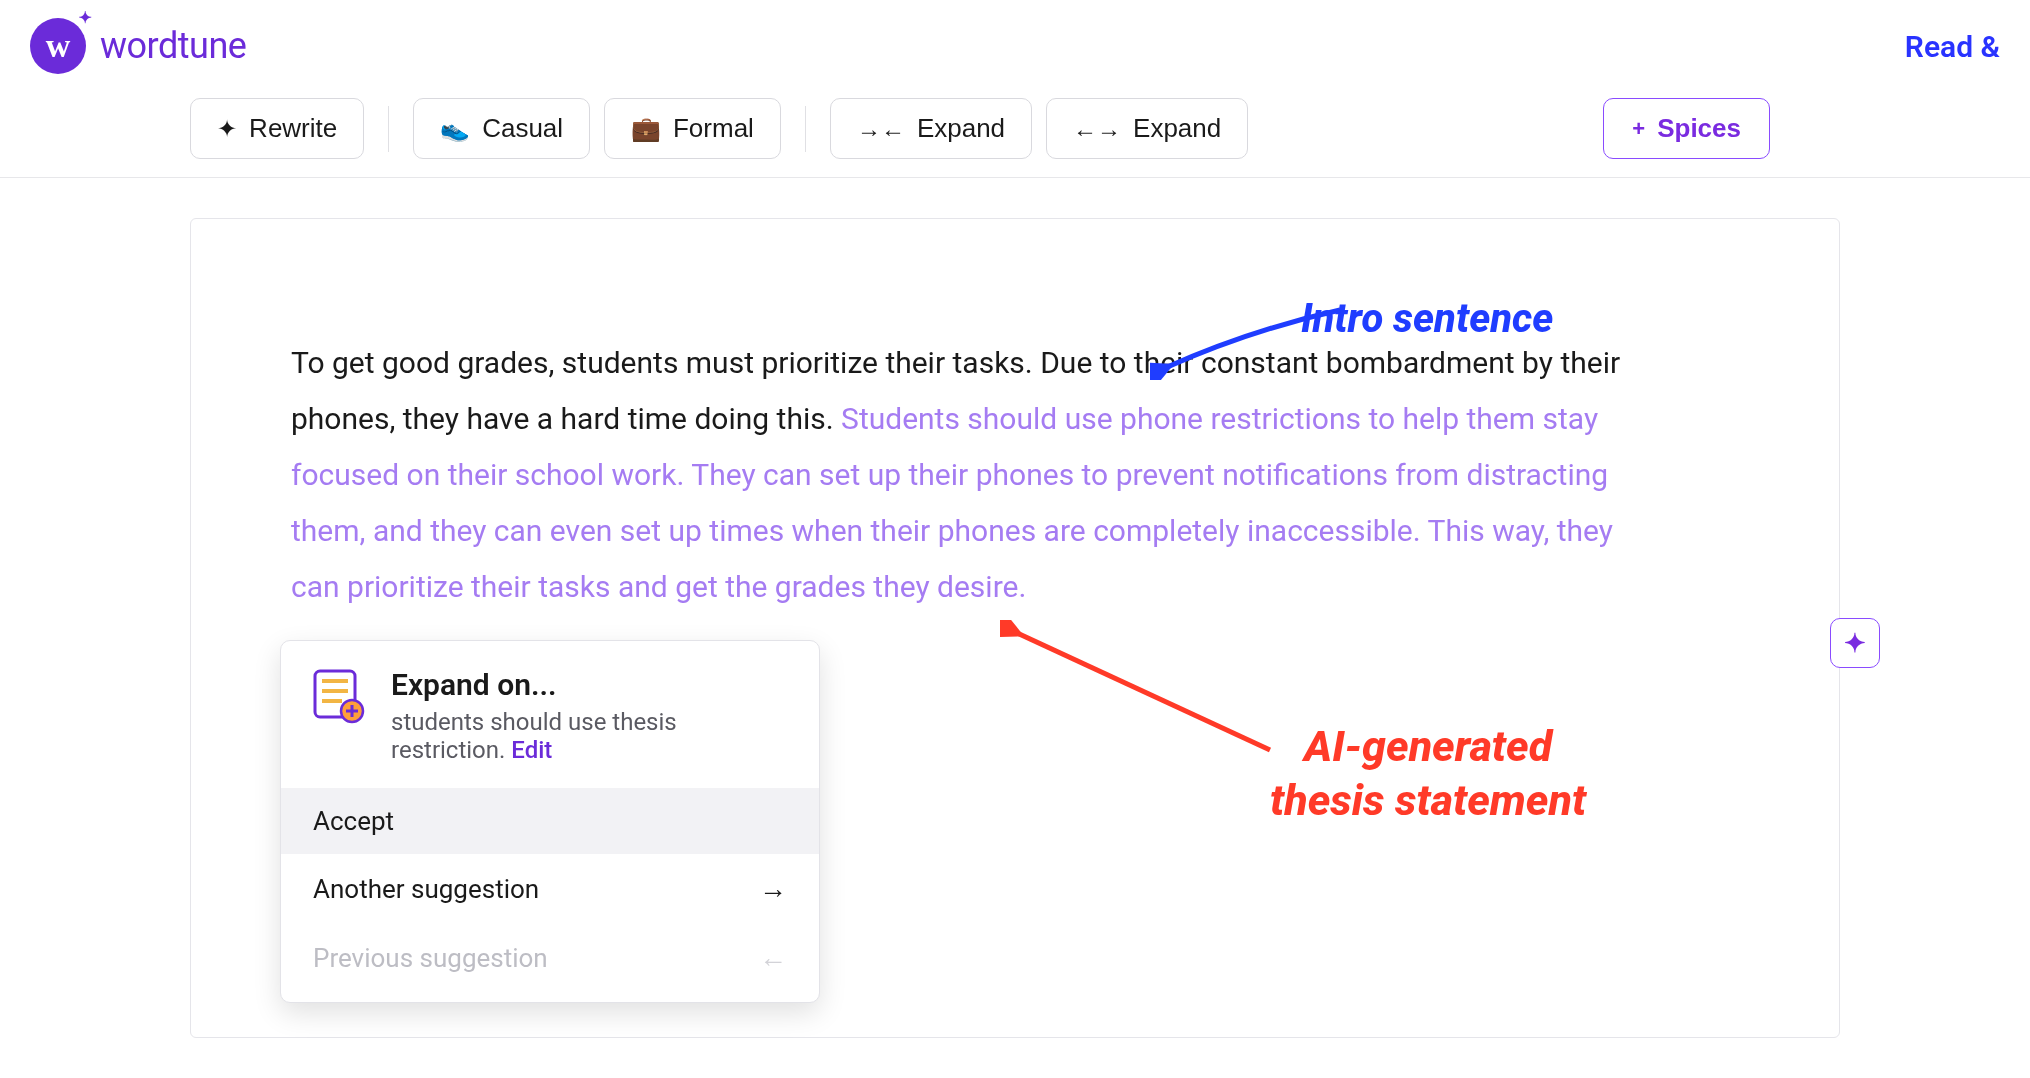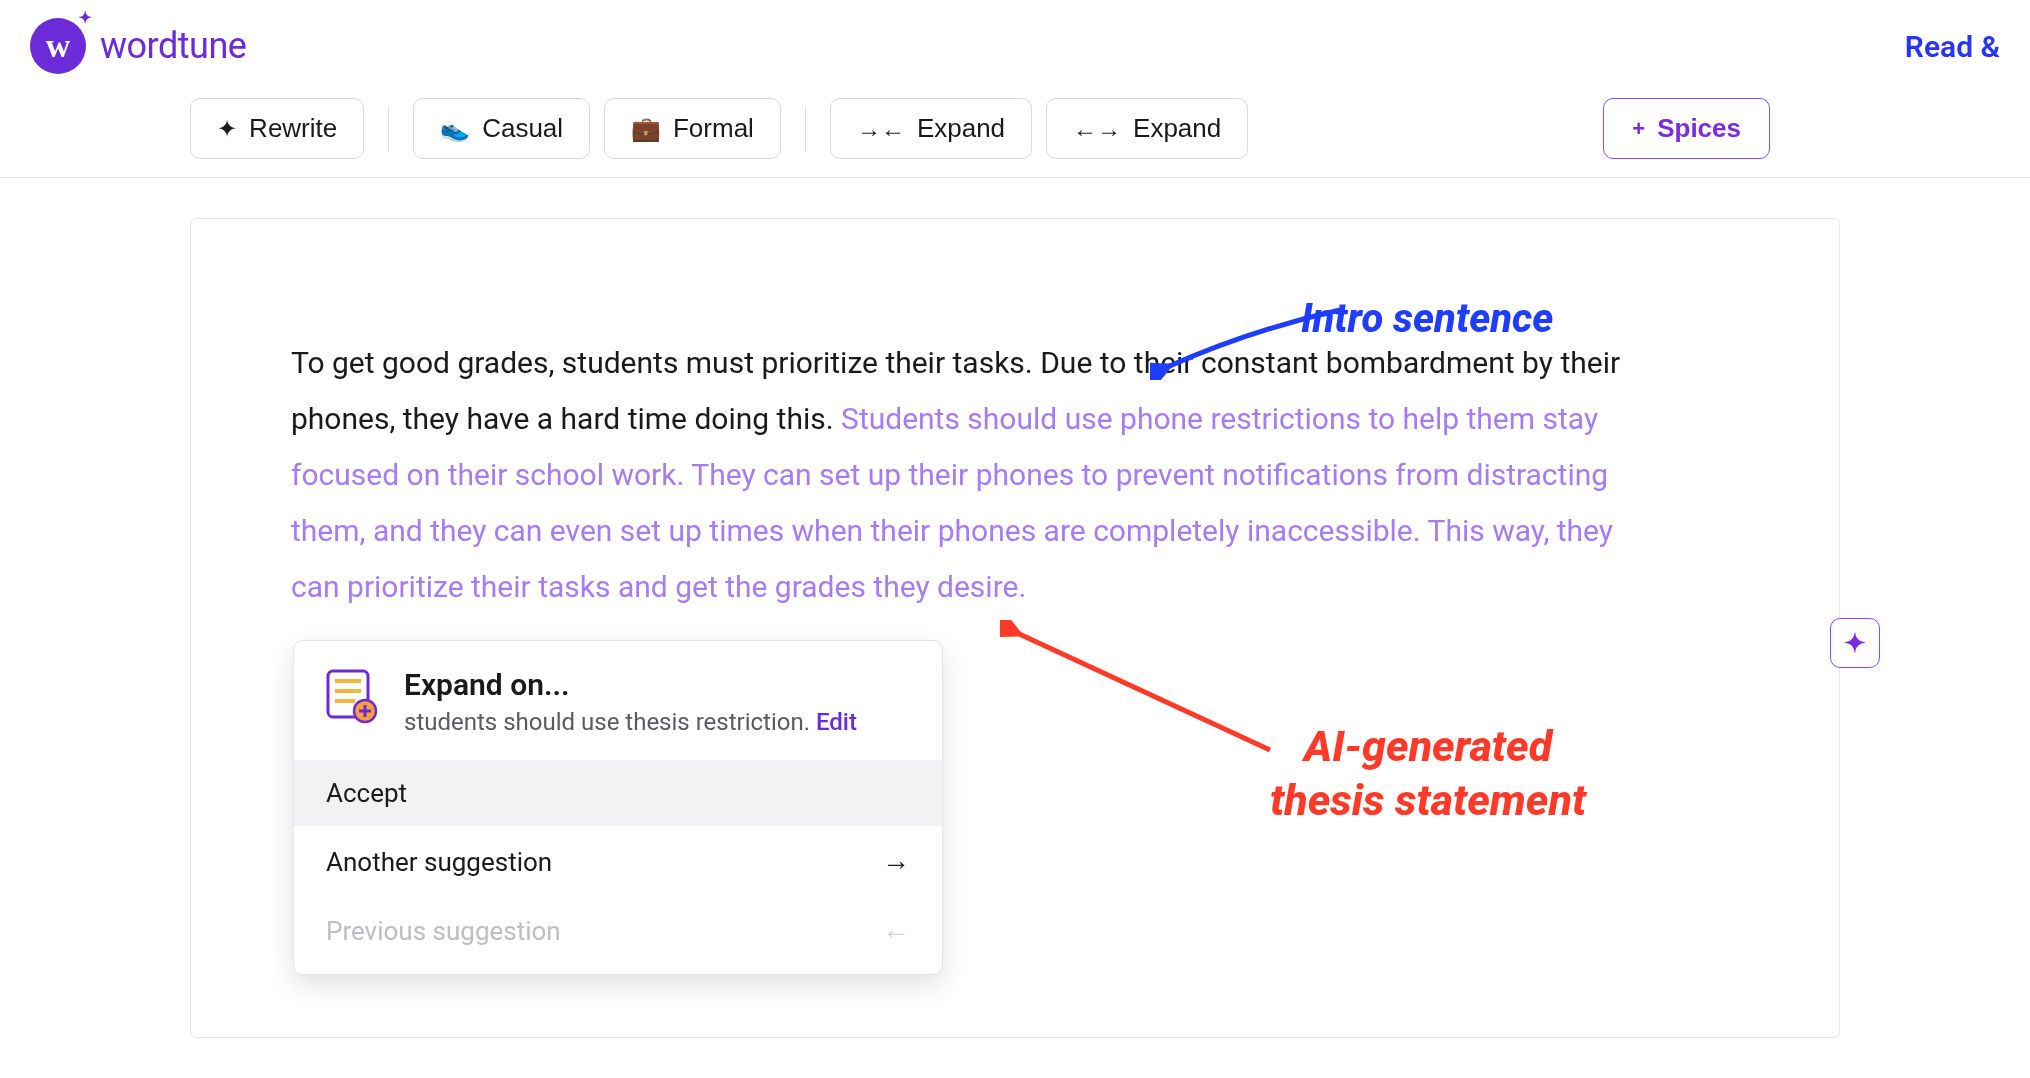--- a/index.html
+++ b/index.html
@@ -139,22 +139,22 @@
     color: #7a2be0;
     font-size: 26px;
     font-weight: 700;
     background: #fff;
     cursor: pointer;
   }
   
   .popover {
     position: absolute;
     top: 640px;
-    left: 293px;
-    width: 650px;
+    left: 280px;
+    width: 540px;
     background: #fff;
     border: 1px solid #e3e3e8;
     border-radius: 10px;
     box-shadow: 0 10px 28px rgba(0,0,0,0.12);
     padding: 18px 0 10px 0;
   }
   .pop-head {
     display: flex;
     gap: 24px;
     padding: 8px 28px 18px 28px;
@@ -177,21 +177,21 @@
     font-size: 24px;
     color: #5a5a62;
   }
   .pop-sub .edit {
     color: #6b2bd9;
     font-weight: 500;
   }
   .pop-list { padding-top: 6px; }
   .pop-item {
     display: flex;
-    align-items: flex-end;
+    align-items: center;
     justify-content: space-between;
     padding: 18px 32px;
     font-size: 26px;
     cursor: pointer;
   }
   .pop-item.active { background: #f2f2f5; }
   .pop-item.disabled { color: #bdbdc4; cursor: default; }
   .pop-item .arrow { font-size: 28px; color: #1a1a1a; }
   .pop-item.disabled .arrow { color: #d3d3d8; }
   

